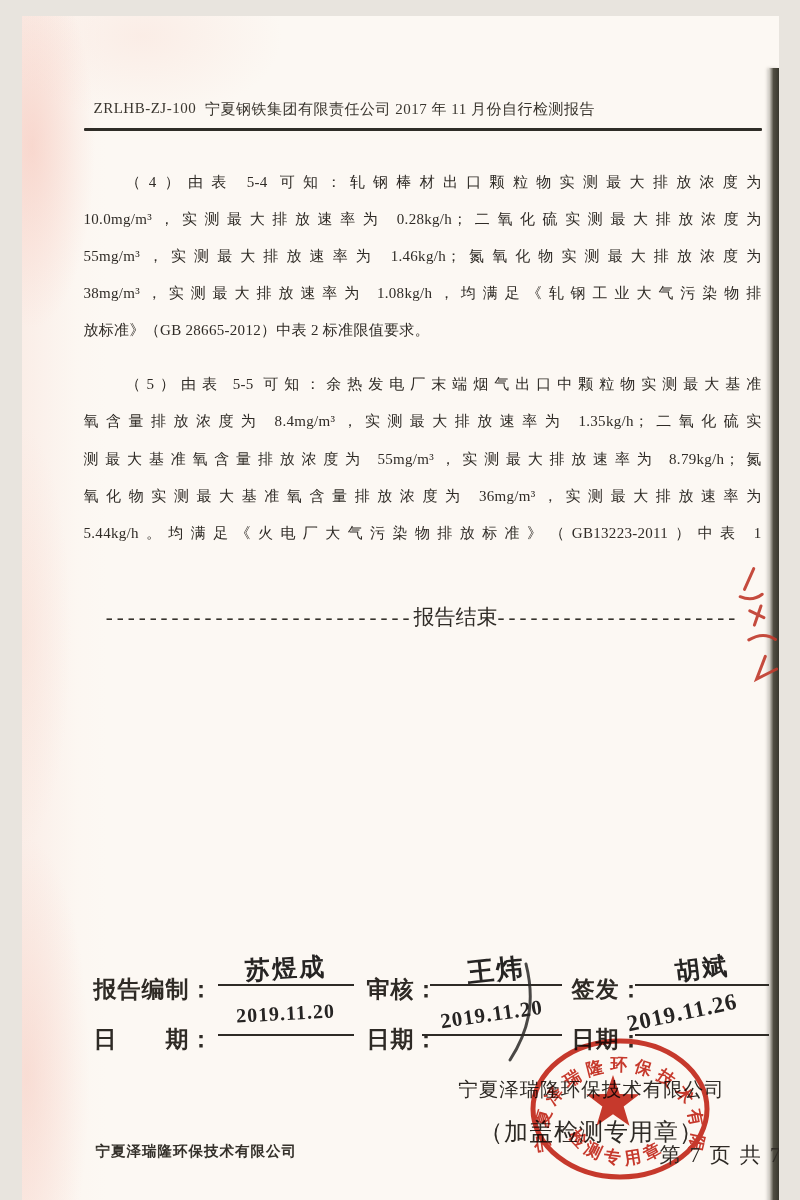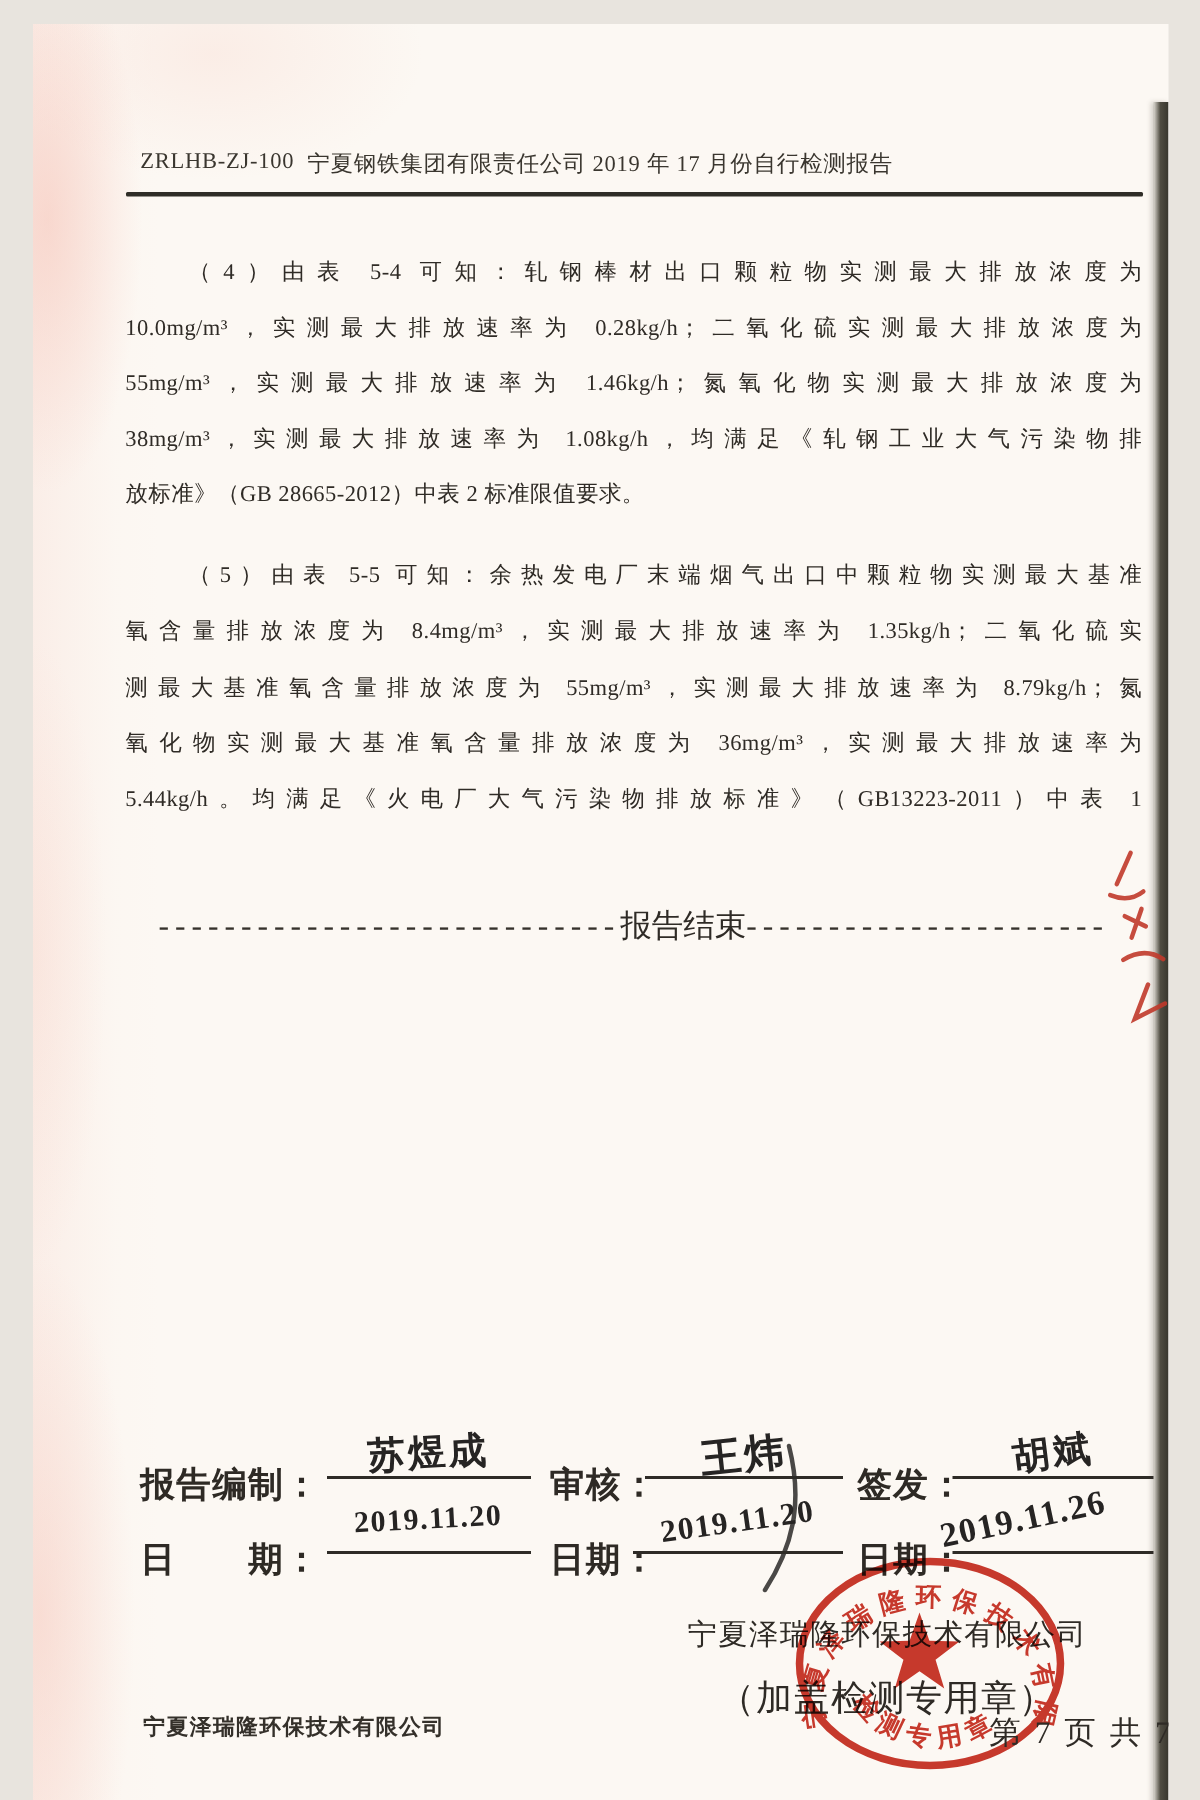--- a/index.html
+++ b/index.html
@@ -64,21 +64,21 @@
 </style>
 </head>
 <body>
 
 <div class="page">
   <div class="scan-overlay"></div>
   <div class="edge-right"></div>
   <div class="edge-bottom"></div>
 
   <div class="hdr-code">ZRLHB-ZJ-100</div>
-  <div class="hdr-title">宁夏钢铁集团有限责任公司 2019 年 17 月份自行检测报告</div>
+  <div class="hdr-title">宁夏钢铁集团有限责任公司 2017 年 11 月份自行检测报告</div>
   <div class="hdr-rule"></div>
 
   <div class="body-line indent" style="top:148px">（4）由表 5-4 可知：轧钢棒材出口颗粒物实测最大排放浓度为</div>
   <div class="body-line" style="top:185px">10.0mg/m³，实测最大排放速率为 0.28kg/h；二氧化硫实测最大排放浓度为</div>
   <div class="body-line" style="top:222px">55mg/m³，实测最大排放速率为 1.46kg/h；氮氧化物实测最大排放浓度为</div>
   <div class="body-line" style="top:259px">38mg/m³，实测最大排放速率为 1.08kg/h，均满足《轧钢工业大气污染物排</div>
   <div class="body-line last" style="top:296px">放标准》（GB 28665-2012）中表 2 标准限值要求。</div>
 
   <div class="body-line indent" style="top:350px">（5）由表 5-5 可知：余热发电厂末端烟气出口中颗粒物实测最大基准</div>
   <div class="body-line" style="top:387px">氧含量排放浓度为 8.4mg/m³，实测最大排放速率为 1.35kg/h；二氧化硫实</div>

